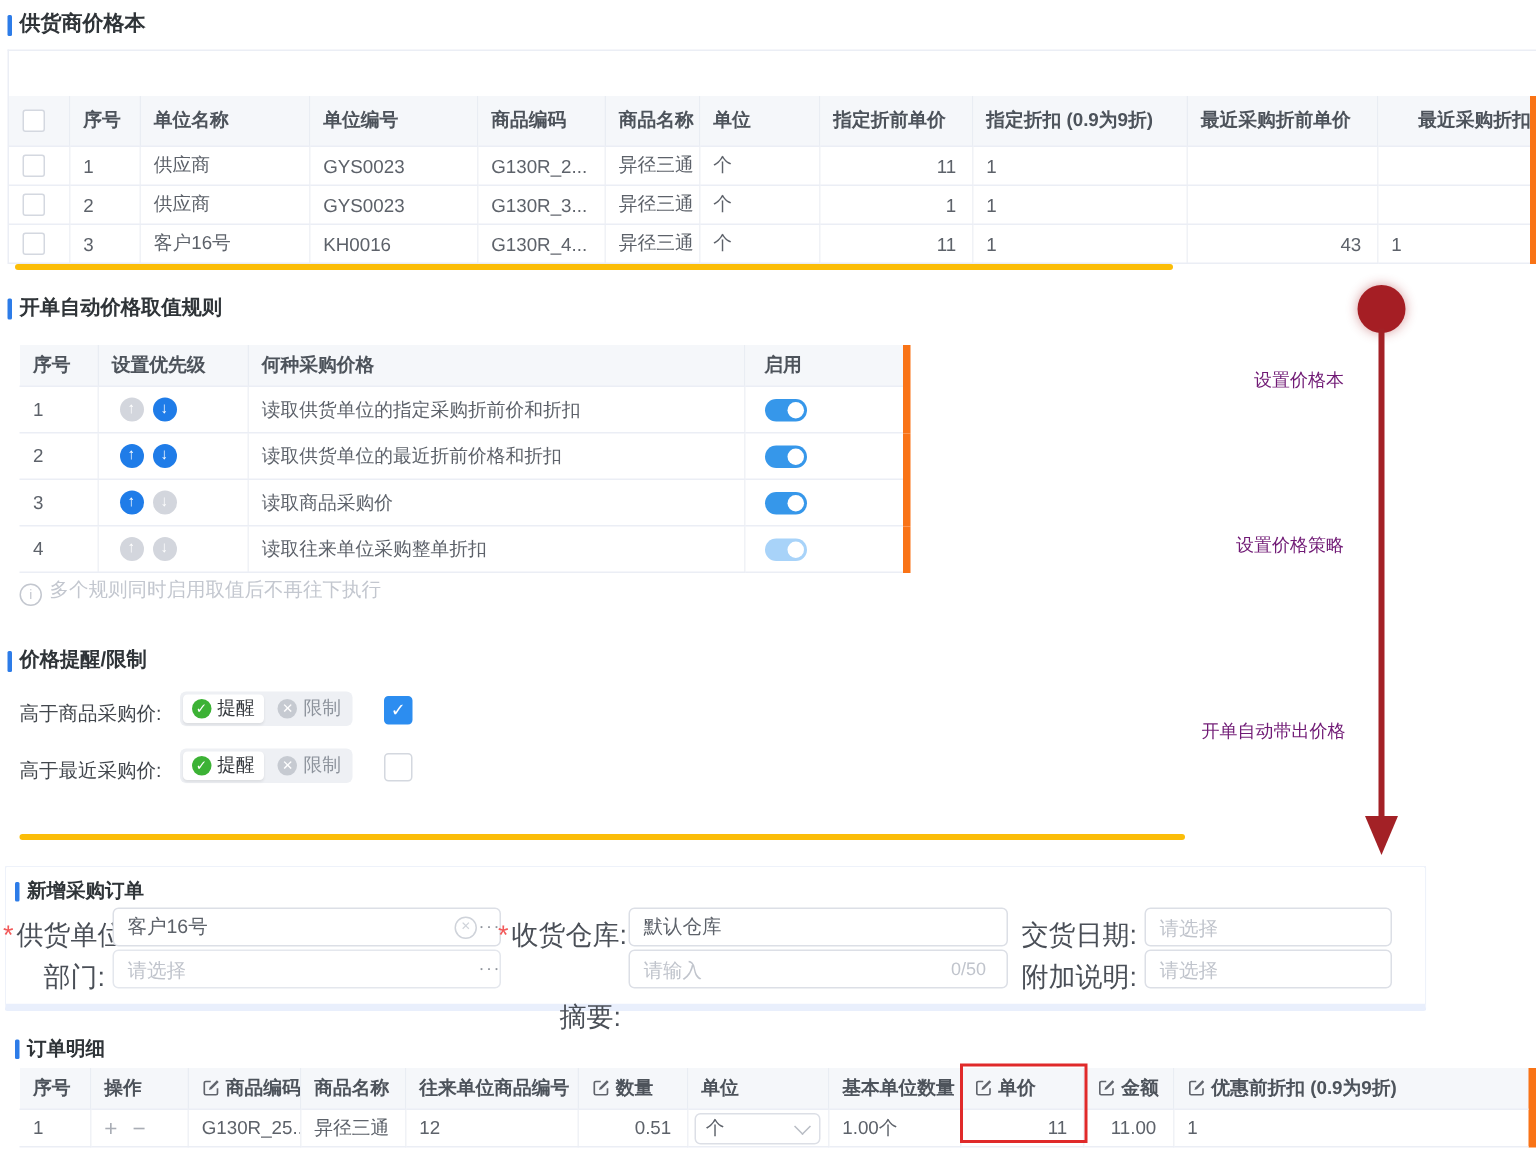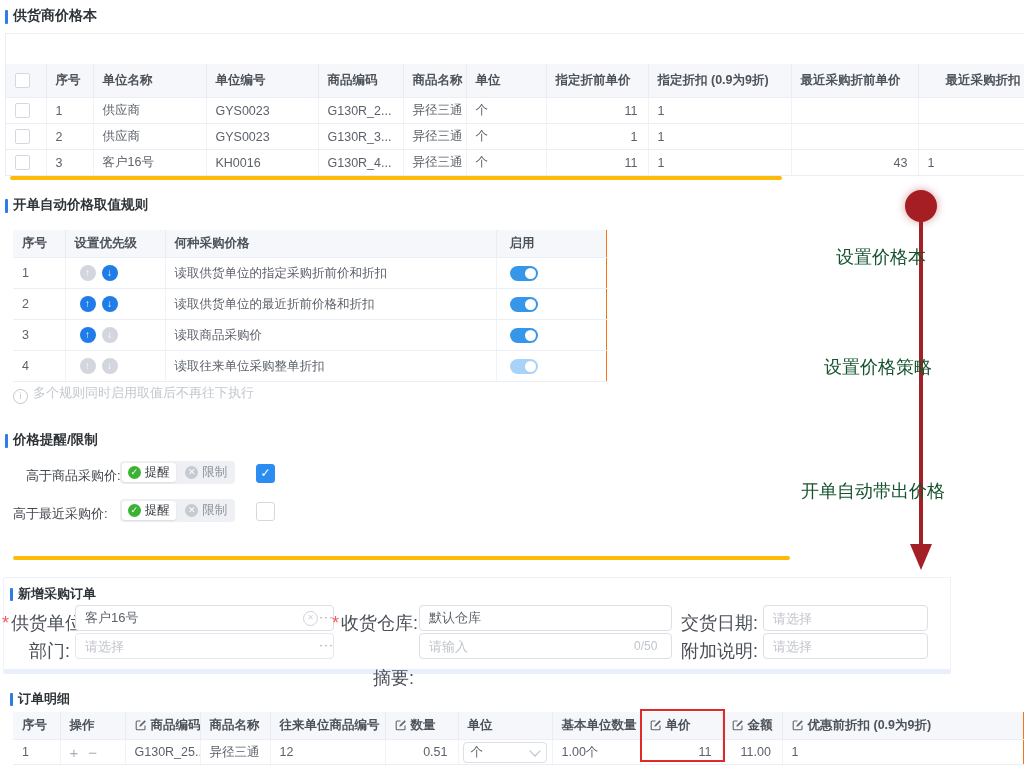--- a/index.html
+++ b/index.html
@@ -8,21 +8,21 @@
   .sec-title{position:absolute;font-size:13.5px;font-weight:bold;color:#2f3438;white-space:nowrap;}
   .sec-bar{position:absolute;width:3px;height:14px;background:#2d7ce8;border-radius:1px;}
 
   
   table.grid{border-collapse:collapse;table-layout:fixed;width:100%;}
   table.grid th{background:#f5f7fa;font-size:12.5px;font-weight:bold;color:#4d535b;
     text-align:left;padding:0 0 0 9px;border-right:1px solid #e9edf3;border-bottom:1px solid #ebeef5;
     white-space:nowrap;overflow:hidden;}
   table.grid td{font-size:12.5px;color:#5d626a;padding:0 0 0 9px;
     border-right:1px solid #f0f2f6;border-bottom:1px solid #ebeef5;white-space:nowrap;overflow:hidden;}
-  table.grid th:last-child,table.grid td:last-child{border-right:1px solid #f97316;}
+  table.grid th:last-child,table.grid td:last-child{border-right:5px solid #f97316;}
   .ra{text-align:right;padding-right:10px !important;}
 
   #pb-wrap{position:absolute;left:5px;top:33px;width:1019px;background:#fff;
     border-top:1px solid #ebeef5;border-left:1px solid #ebeef5;}
   #pb-toolbar{height:30px;}
   #pb-wrap th{height:33px;}
   #pb-wrap td{height:25px;}
 
   .cbx{display:inline-block;width:13px;height:13px;border:1px solid #d4d8e0;border-radius:2px;
     background:#fff;vertical-align:middle;margin-left:9px;}
@@ -62,21 +62,21 @@
   .st-ic::before{color:#fff;font-size:9px;line-height:13px;display:block;text-align:center;}
   .st-ic.ok{background:#3cb235;} .st-ic.ok::before{content:"✓";}
   .st-ic.no{background:#c6cad1;} .st-ic.no::before{content:"✕";}
 
   
   .anno-circle{position:absolute;left:905px;top:190px;width:32px;height:32px;border-radius:50%;
     background:#a51e24;box-shadow:0 0 8px rgba(165,30,36,.45);}
   .anno-line{position:absolute;left:919px;top:219px;width:4px;height:326px;background:#a32126;}
   .anno-head{position:absolute;left:910px;top:544px;width:0;height:0;
     border-left:11px solid transparent;border-right:11px solid transparent;border-top:26px solid #a32126;}
-  .anno-label{position:absolute;font-size:18px;color:#14532d;white-space:nowrap;}
+  .anno-label{position:absolute;font-size:12px;color:#701a75;white-space:nowrap;}
 
   
   #po-panel{position:absolute;left:3px;top:577px;width:946px;height:91px;background:#fff;
     border:1px solid #eef2fa;border-bottom:5px solid #e9effc;border-radius:2px;}
   .f-label{position:absolute;font-size:18px;color:#4a4f57;text-align:right;white-space:nowrap;}
   .f-label .req{color:#f25a5a;margin-right:2px;}
   .f-input{position:absolute;height:26px;border:1px solid #dcdfe6;border-radius:4px;background:#fff;
     font-family:"Liberation Sans",sans-serif;font-size:13px;color:#5d626a;padding:0 28px 0 9px;
     box-sizing:border-box;outline:none;}
   .f-input.soft{border-color:#e4e7ed;}
@@ -239,21 +239,21 @@
       </table>
   </div>
 
   <div class="note">
     <span class="info-ic"></span><span>多个规则同时启用取值后不再往下执行</span>
   </div>
 
   <span class="sec-bar" style="left:5px;top:434px;"></span>
   <div class="sec-title" style="left:13px;top:431px;">价格提醒/限制</div>
 
-  <div class="alert-label" style="left:26px;top:467px;">高于商品采购价:</div>
+  <div class="alert-label" style="left:13px;top:467px;">高于商品采购价:</div>
   <div class="seg" style="left:120px;top:461px;">
     <div class="opt sel">
       <span class="st-ic ok"></span>
       <span>提醒</span>
     </div>
     <div class="opt">
       <span class="st-ic no"></span>
       <span>限制</span>
     </div>
   </div>

